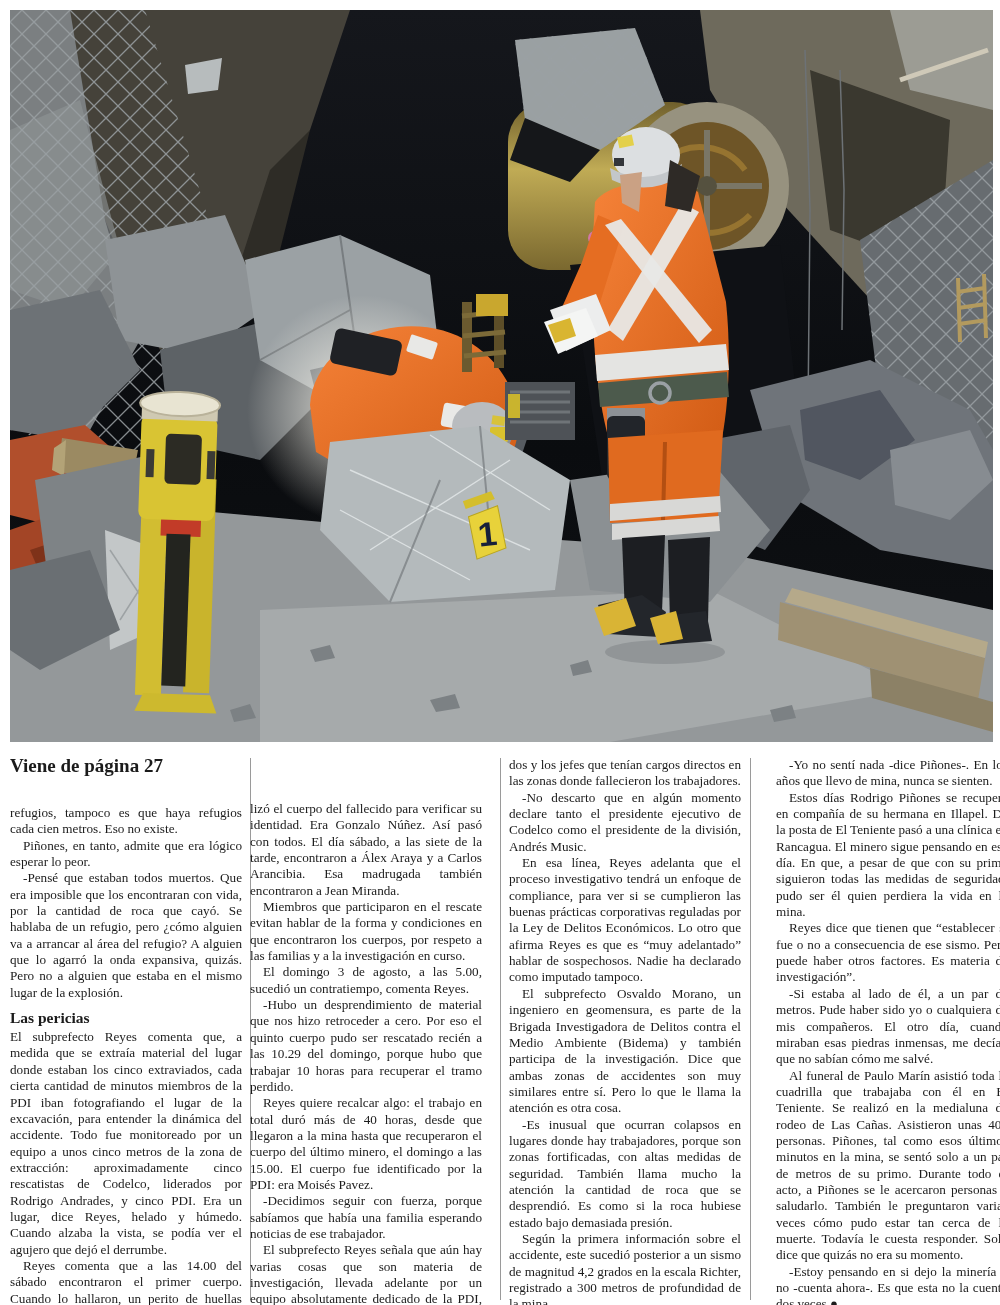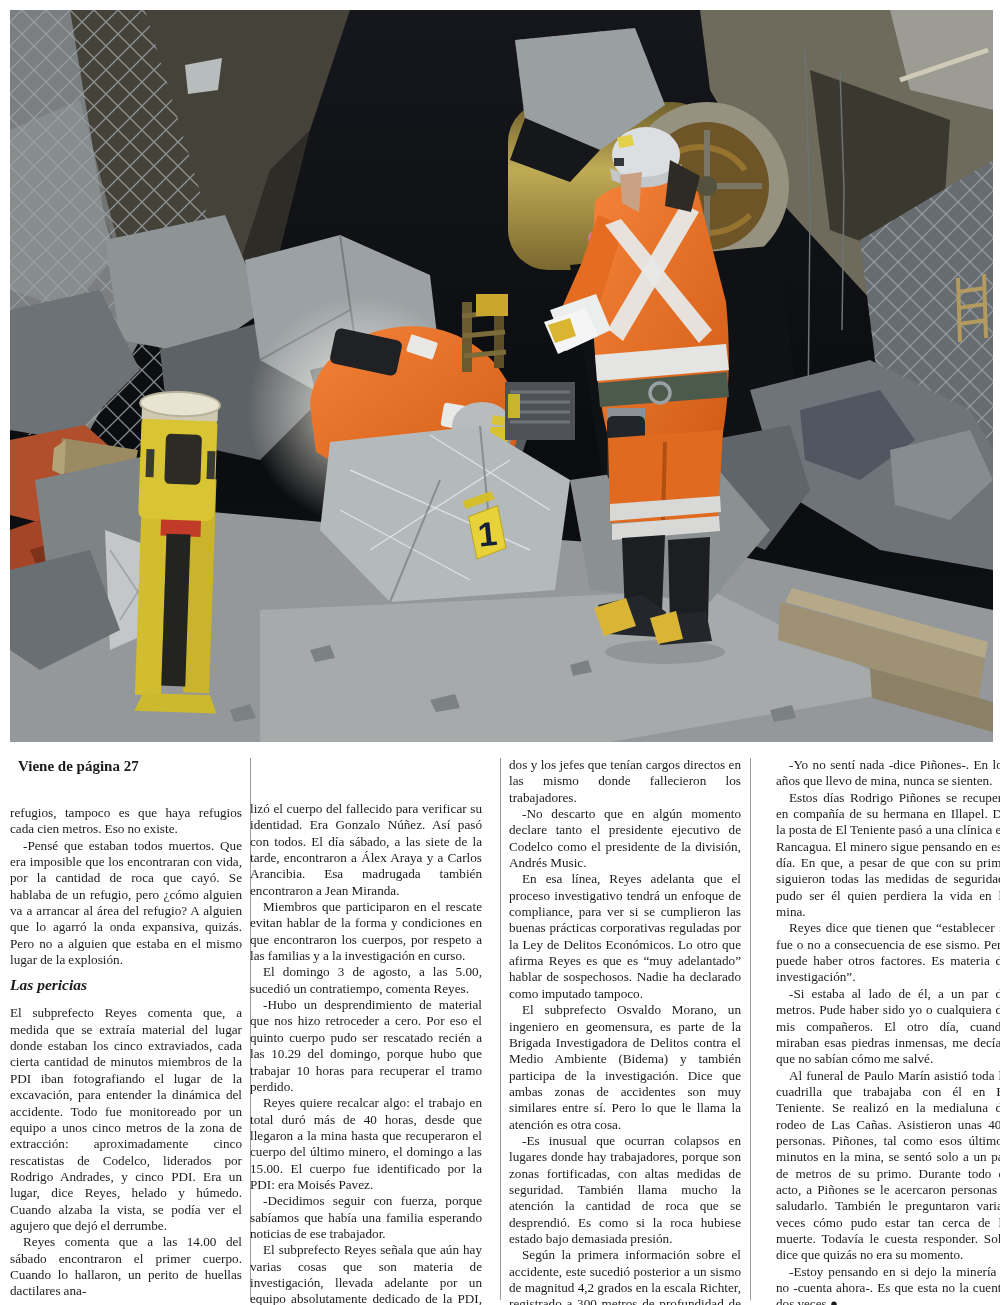--- a/index.html
+++ b/index.html
@@ -1,22 +1,22 @@
 <!DOCTYPE html>
 <html lang="es"><head>
 <meta charset="utf-8">
 <style>
   html,body{margin:0;padding:0;background:#ffffff;}
   body{width:1000px;height:1305px;position:relative;font-family:"Liberation Serif","DejaVu Serif",serif;color:#1b1b1b;}
   .page{position:absolute;inset:0;background:#fff;}
   .photo{position:absolute;left:10px;top:10px;width:983px;height:732px;overflow:hidden;background:#0b0d10;}
   .photo svg{display:block;width:100%;height:100%;}
   .vrule{position:absolute;top:758px;height:542px;width:1px;background:#9a9a9a;}
-  .runhead{font-weight:bold;font-size:15px;line-height:18px;margin:0 0 30px 8px;}
-  .subhead{font-weight:bold;font-size:15.5px;line-height:18px;margin:8px 0 11px 0;font-style:italic;}
+  .runhead{font-weight:bold;font-size:19px;line-height:18px;margin:0 0 30px 0;}
+  .subhead{font-weight:bold;font-size:15.5px;line-height:18px;margin:8px 0 2px 0;}
   .col{position:absolute;top:757px;width:232px;height:548px;overflow:hidden;}
   .col p{margin:0;font-size:13.2px;line-height:16.35px;text-align:justify;text-indent:13px;
          hyphens:auto;-webkit-hyphens:auto;word-spacing:-0.2px;}
   .col p.cont{text-indent:0;}
   #c1{left:10px;} #c2{left:250px;margin-top:44px;} #c3{left:509px;} #c4{left:776px;}
 </style>
 </head>
 <body>
 
 <div class="page">
@@ -236,38 +236,39 @@
     </svg>
   </figure>
 
   <div class="vrule" style="left:250px"></div>
   <div class="vrule" style="left:500px"></div>
   <div class="vrule" style="left:750px"></div>
 
   <div class="col" id="c1">
     <h2 class="runhead">Viene de página 27</h2>
     <p class="cont">refugios, tampoco es que haya refugios cada cien metros. Eso no existe.</p>
+    <p>Piñones, en tanto, admite que era lógico esperar lo peor.</p>
     <p>-Pensé que estaban todos muertos. Que era imposible que los encontraran con vida, por la cantidad de roca que cayó. Se hablaba de un refugio, pero ¿cómo alguien va a arrancar al área del refugio? A alguien que lo agarró la onda expansiva, quizás. Pero no a alguien que estaba en el mismo lugar de la explosión.</p>
     <h3 class="subhead">Las pericias</h3>
     <p class="cont">El subprefecto Reyes comenta que, a medida que se extraía material del lugar donde estaban los cinco extraviados, cada cierta cantidad de minutos miembros de la PDI iban fotografiando el lugar de la excavación, para entender la dinámica del accidente. Todo fue monitoreado por un equipo a unos cinco metros de la zona de extracción: aproximadamente cinco rescatistas de Codelco, liderados por Rodrigo Andrades, y cinco PDI. Era un lugar, dice Reyes, helado y húmedo. Cuando alzaba la vista, se podía ver el agujero que dejó el derrumbe.</p>
     <p>Reyes comenta que a las 14.00 del sábado encontraron el primer cuerpo. Cuando lo hallaron, un perito de huellas dactilares ana-</p>
   </div>
 
   <div class="col" id="c2">
     <p class="cont">lizó el cuerpo del fallecido para verificar su identidad. Era Gonzalo Núñez. Así pasó con todos. El día sábado, a las siete de la tarde, encontraron a Álex Araya y a Carlos Arancibia. Esa madrugada también encontraron a Jean Miranda.</p>
     <p>Miembros que participaron en el rescate evitan hablar de la forma y condiciones en que encontraron los cuerpos, por respeto a las familias y a la investigación en curso.</p>
     <p>El domingo 3 de agosto, a las 5.00, sucedió un contratiempo, comenta Reyes.</p>
     <p>-Hubo un desprendimiento de material que nos hizo retroceder a cero. Por eso el quinto cuerpo pudo ser rescatado recién a las 10.29 del domingo, porque hubo que trabajar 10 horas para recuperar el tramo perdido.</p>
     <p>Reyes quiere recalcar algo: el trabajo en total duró más de 40 horas, desde que llegaron a la mina hasta que recuperaron el cuerpo del último minero, el domingo a las 15.00. El cuerpo fue identificado por la PDI: era Moisés Pavez.</p>
     <p>-Decidimos seguir con fuerza, porque sabíamos que había una familia esperando noticias de ese trabajador.</p>
     <p>El subprefecto Reyes señala que aún hay varias cosas que son materia de investigación, llevada adelante por un equipo absolutamente dedicado de la PDI, formado por 10 personas. Por ejemplo, la cantidad de testigos del accidente del sitio Gardilcic. Ya declararon los 10 trabajadores que resultaron heri-</p>
   </div>
 
   <div class="col" id="c3">
-    <p class="cont">dos y los jefes que tenían cargos directos en las mismo donde fallecieron los trabajadores.</p>
+    <p class="cont">dos y los jefes que tenían cargos directos en las zonas donde fallecieron los trabajadores.</p>
     <p>-No descarto que en algún momento declare tanto el presidente ejecutivo de Codelco como el presidente de la división, Andrés Music.</p>
     <p>En esa línea, Reyes adelanta que el proceso investigativo tendrá un enfoque de compliance, para ver si se cumplieron las buenas prácticas corporativas reguladas por la Ley de Delitos Económicos. Lo otro que afirma Reyes es que es “muy adelantado” hablar de sospechosos. Nadie ha declarado como imputado tampoco.</p>
     <p>El subprefecto Osvaldo Morano, un ingeniero en geomensura, es parte de la Brigada Investigadora de Delitos contra el Medio Ambiente (Bidema) y también participa de la investigación. Dice que ambas zonas de accidentes son muy similares entre sí. Pero lo que le llama la atención es otra cosa.</p>
     <p>-Es inusual que ocurran colapsos en lugares donde hay trabajadores, porque son zonas fortificadas, con altas medidas de seguridad. También llama mucho la atención la cantidad de roca que se desprendió. Es como si la roca hubiese estado bajo demasiada presión.</p>
     <p>Según la primera información sobre el accidente, este sucedió posterior a un sismo de magnitud 4,2 grados en la escala Richter, registrado a 300 metros de profundidad de la mina.</p>
   </div>
 
   <div class="col" id="c4">
     <p>-Yo no sentí nada -dice Piñones-. En los años que llevo de mina, nunca se sienten.</p>
     <p>Estos días Rodrigo Piñones se recupera en compañía de su hermana en Illapel. De la posta de El Teniente pasó a una clínica en Rancagua. El minero sigue pensando en ese día. En que, a pesar de que con su primo siguieron todas las medidas de seguridad, pudo ser él quien perdiera la vida en la mina.</p>

